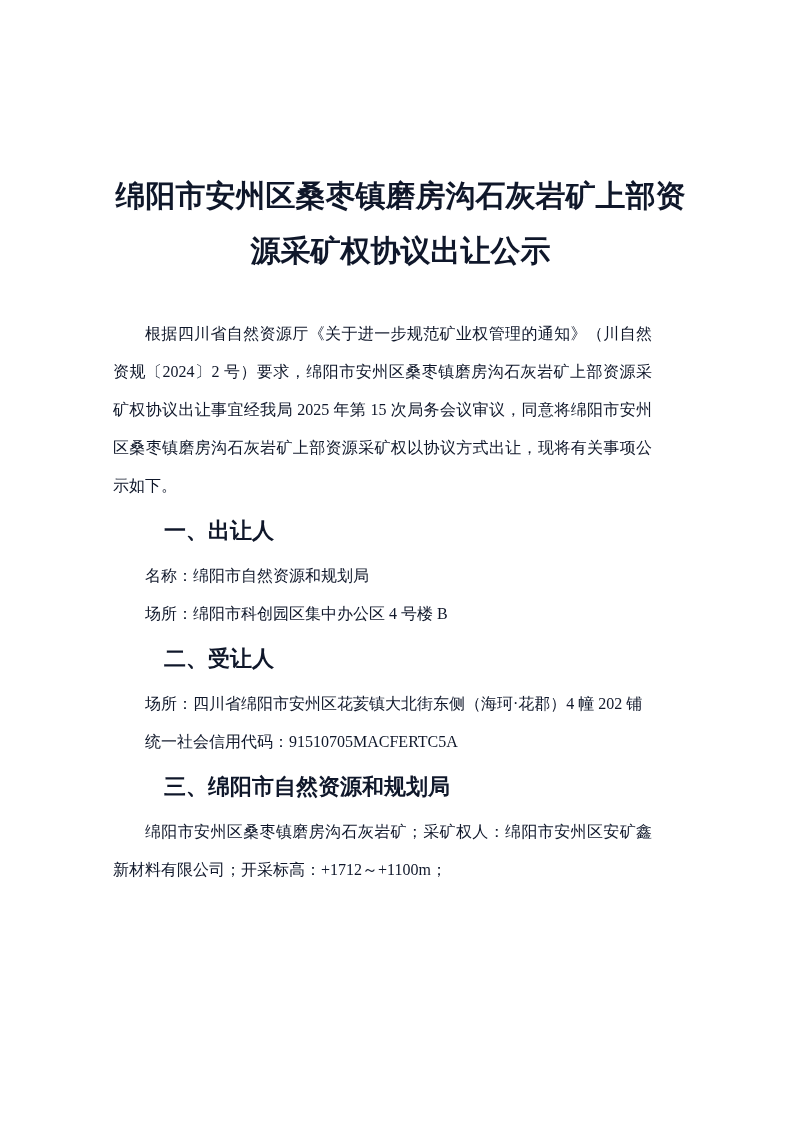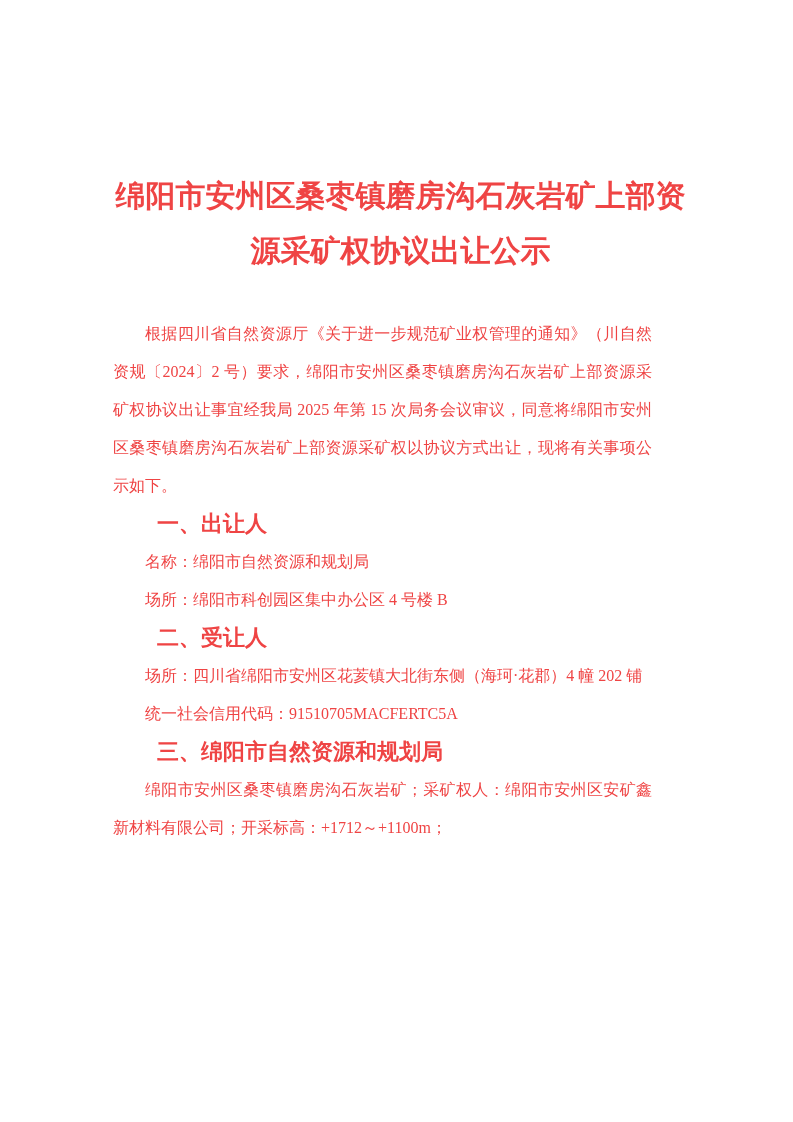--- a/index.html
+++ b/index.html
@@ -11,21 +11,21 @@
       width: 793px;
       height: 1122px;
       overflow: hidden;
     }
     .page {
       box-sizing: border-box;
       width: 762px;
       height: 1122px;
       padding: 168px 110px 0 113px;
       background: #ffffff;
-      color: #ef4444;
+      color: #0f172a;
       font-family: "Liberation Serif", "DejaVu Serif", serif;
     }
     .doc-title {
       width: 575px;
       margin: 0 auto 37px auto;
       font-family: "Liberation Sans", "DejaVu Sans", sans-serif;
       font-size: 30px;
       font-weight: 900;
       line-height: 55px;
       text-align: center;
@@ -34,21 +34,21 @@
     .para {
       margin: 0;
       font-size: 16px;
       line-height: 38px;
       text-align: justify;
       text-justify: inter-ideograph;
       text-indent: 2em;
       word-break: break-all;
     }
     .sec-heading {
-      margin: 0;
+      margin: 7px;
       font-family: "Liberation Sans", "DejaVu Sans", sans-serif;
       font-size: 22px;
       font-weight: 700;
       line-height: 38px;
       text-indent: 2em;
     }
   </style>
 </head>
 <body>
 

